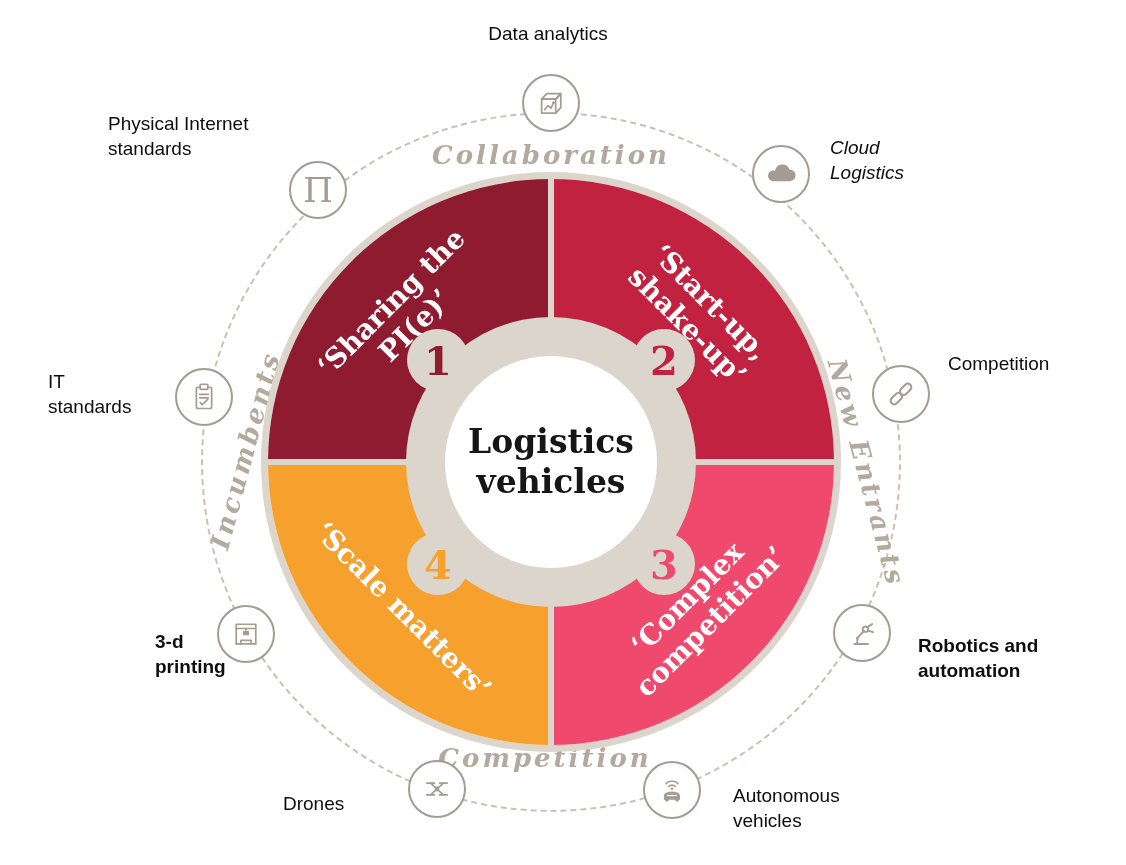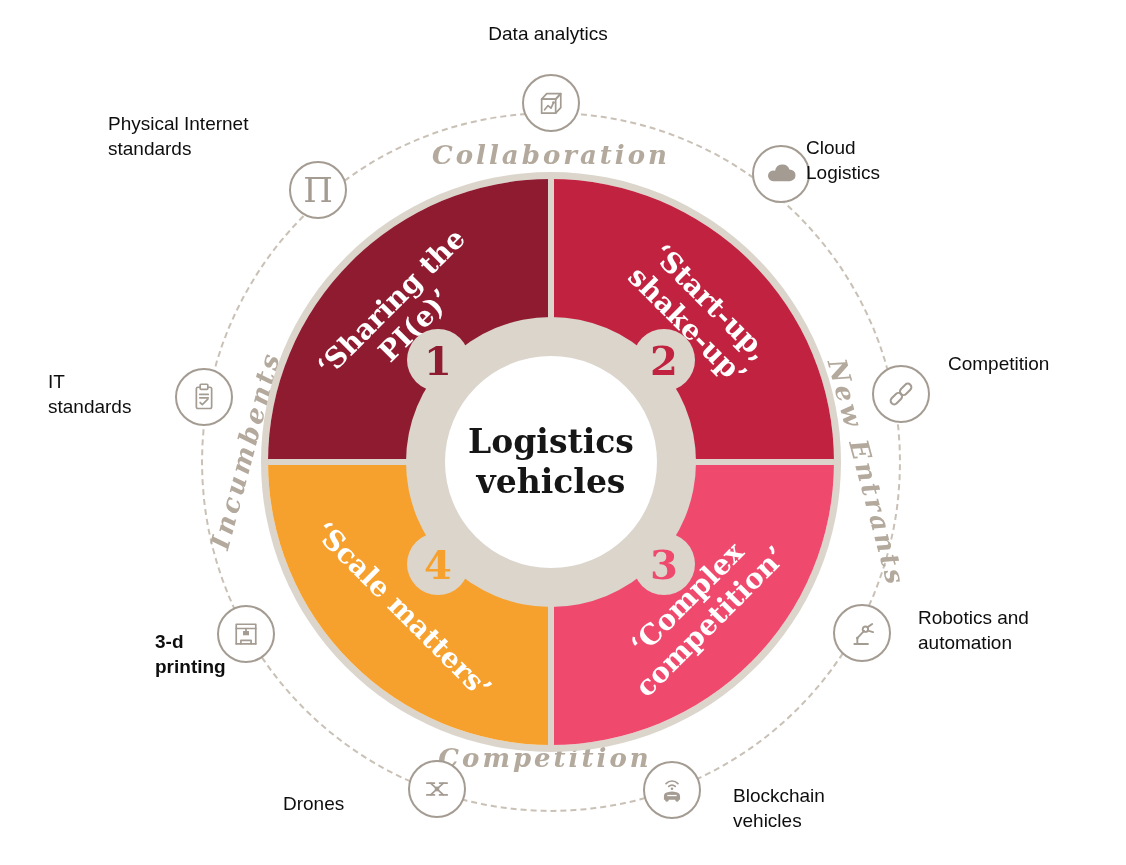--- a/index.html
+++ b/index.html
@@ -47,25 +47,25 @@
   
   .sat{position:absolute;width:58px;height:58px;border-radius:50%;background:#fff;
     border:2px solid var(--icon);box-sizing:border-box;display:flex;align-items:center;
     justify-content:center;color:var(--icon);}
   .pi-glyph{font:400 34px "DejaVu Serif",serif;line-height:1;}
   .sat-label{position:absolute;font-size:19px;line-height:1.3;color:var(--text);}
   .sat-label span{display:block;}
 
   .p-data{left:522px;top:74px;}      .pl-data{left:408px;top:22px;width:280px;text-align:center;}
   .p-pi{left:289px;top:161px;}       .pl-pi{left:108px;top:112px;}
-  .p-cloud{left:752px;top:145px;}    .pl-cloud{left:806px;top:136px;}
+  .p-cloud{left:752px;top:145px;}    .pl-cloud{left:830px;top:136px;font-style:italic;}
   .p-it{left:175px;top:368px;}       .pl-it{left:48px;top:370px;}
   .p-block{left:872px;top:365px;}    .pl-block{left:948px;top:352px;}
   .p-3d{left:217px;top:605px;}       .pl-3d{left:155px;top:630px;font-weight:bold;}
-  .p-robot{left:833px;top:604px;}    .pl-robot{left:918px;top:606px;}
+  .p-robot{left:833px;top:604px;}    .pl-robot{left:918px;top:634px;font-weight:bold;}
   .p-drone{left:408px;top:760px;}    .pl-drone{left:283px;top:792px;}
   .p-auto{left:643px;top:761px;}     .pl-auto{left:733px;top:784px;}
 </style>
 </head>
 <body>
 
 <div class="stage">
 
   <div class="dashed-circle"></div>
 
@@ -213,17 +213,17 @@
     <span>printing</span>
   </div>
   <div class="sat-label pl-robot">
     <span>Robotics and</span>
     <span>automation</span>
   </div>
   <div class="sat-label pl-drone">
     <span>Drones</span>
   </div>
   <div class="sat-label pl-auto">
-    <span>Blockchain</span>
+    <span>Autonomous</span>
     <span>vehicles</span>
   </div>
 
 </div>
 
 </body></html>

